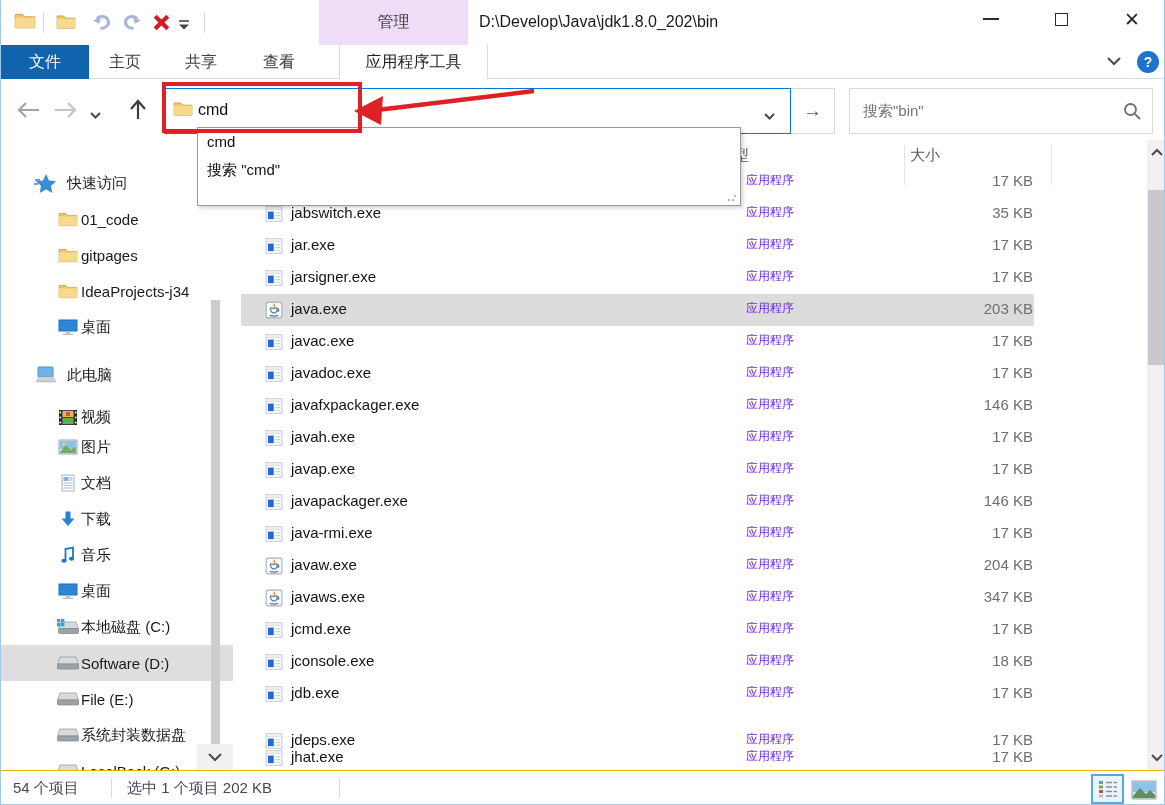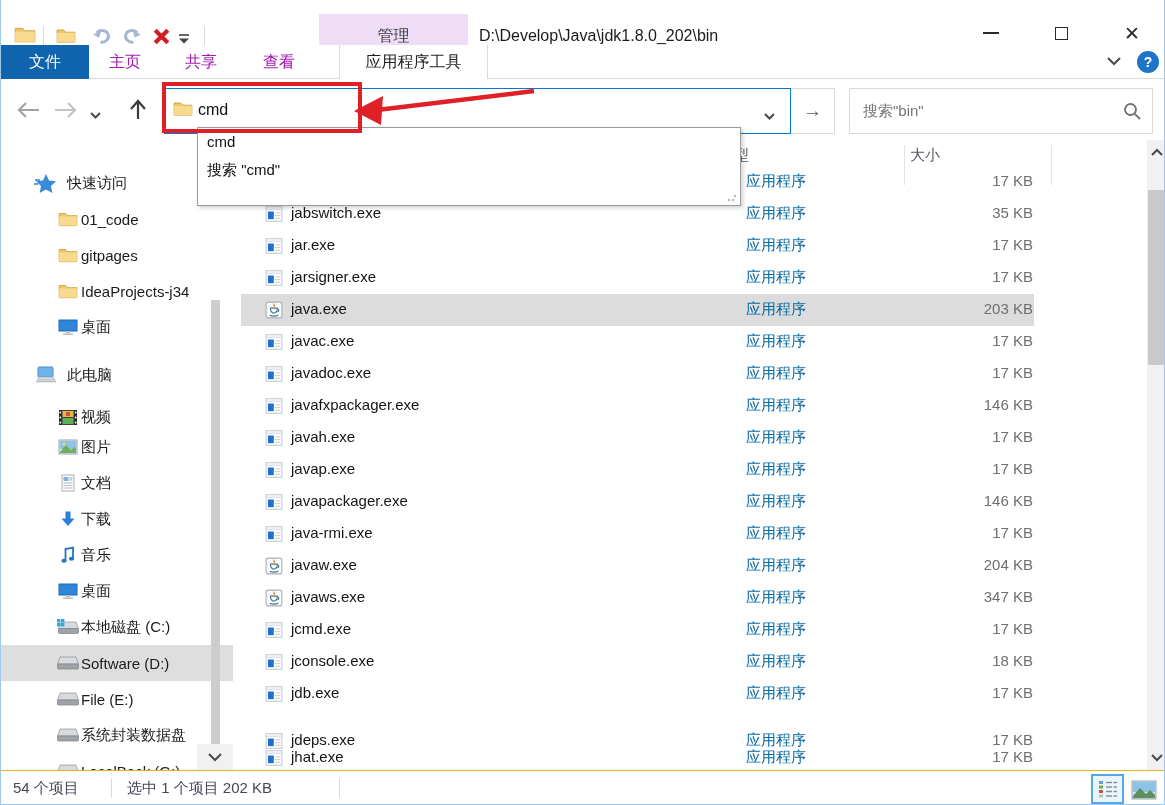--- a/index.html
+++ b/index.html
@@ -3,37 +3,37 @@
 <meta charset="utf-8">
 <style>
   * { margin:0; padding:0; box-sizing:border-box; }
   html,body { background:#888; }
   body { font-family:"Liberation Sans","DejaVu Sans",sans-serif; }
   .screen{ position:relative; width:1165px; height:805px; background:#fff; overflow:hidden;
            border:1px solid #9ec9ec; border-top:none; }
   .abs{ position:absolute; }
 
   
-  .titlebar{ left:0; top:0; width:1165px; height:45px; background:#fff;margin-top:14px; }
+  .titlebar{ left:0; top:0; width:1165px; height:45px; background:#fff; }
   .vsep{ width:1px; background:#d8d8d8; }
   .win-title{ left:478px; top:13px; font-size:16px; color:#1b1b1b; white-space:nowrap; }
   .manage-hdr{ left:318px; top:0; width:149px; height:45px; background:#efddf8;
                display:flex; align-items:center; justify-content:center;
                font-size:16px; color:#3c3c3c; }
   .winbtn{ width:46px; height:34px; top:2px; display:flex; align-items:center; justify-content:center; }
   .minglyph{ width:16px; height:0; border-top:2px solid #2b2b2b; }
   .maxglyph{ width:13px; height:13px; border:1.5px solid #2b2b2b; }
   .closeglyph{ font-size:19px; color:#2b2b2b; line-height:1; }
 
   
   .ribbonrow{ left:0; top:45px; width:1165px; height:34px; background:#fff; border-bottom:1px solid #dcdcdc; }
   .tab-file{ left:0; top:0; width:88px; height:34px; background:#0f64ad; color:#fff;
              display:flex; align-items:center; justify-content:center; font-size:16px; }
   .tab{ top:0; height:34px; display:flex; align-items:center; justify-content:center;
-        font-size:16px; color:#a21caf; width:56px; }
+        font-size:16px; color:#404040; width:56px; }
   .tab-context{ left:318px; top:0; width:149px; height:34px; border-left:1px solid #e6cff3;
                 border-right:1px solid #e6cff3; display:flex; align-items:center; justify-content:center;
                 font-size:16px; color:#1f1f1f; background:#fff;margin-left:20px; }
   .help-circle{ left:1136px; top:51px; width:22px; height:22px; border-radius:50%; background:#1d74c9;
                 color:#fff; font-size:14px; font-weight:bold; display:flex; align-items:center; justify-content:center; }
 
   
   .navrow{ left:0; top:79px; width:1165px; height:61px; background:#fff; }
   .addressbar{ left:163px; top:9px; width:627px; height:46px; background:#fff; border:1px solid #0078d7; }
   .addr-text{ left:33px; top:12px; font-size:16px; color:#111; }
@@ -55,21 +55,21 @@
                  display:flex; align-items:center; justify-content:center; }
 
   
   .filelist{ left:240px; top:140px; width:906px; height:630px; background:#fff; overflow:hidden; }
   .colhead{ position:absolute; top:6px; font-size:15px; color:#54575e; }
   .colsep{ position:absolute; top:5px; width:1px; height:40px; background:#e4e4e4; }
   .frow{ position:absolute; left:0; width:793px; height:32px; }
   .frow.sel{ background:#dcdcdc; }
   .ficon{ position:absolute; left:24px; top:7px; width:18px; height:18px; }
   .fname{ position:absolute; left:50px; top:6px; font-size:15px; color:#141414; white-space:nowrap; }
-  .ftype{ position:absolute; left:505px; top:6px; font-size:15px; color:#0369a1; }
+  .ftype{ position:absolute; left:505px; top:6px; font-size:12px; color:#6d28d9; }
   .fsize{ position:absolute; left:600px; top:6px; width:192px; text-align:right; font-size:15px; color:#6f6f6f; }
 
   
   .vscroll{ left:1146px; top:140px; width:19px; height:630px; background:#f1f1f3; }
   .varrow{ position:absolute; left:0; width:19px; height:25px; display:flex; align-items:center; justify-content:center; }
   .vthumb{ position:absolute; left:1px; top:50px; width:17px; height:175px; background:#c9c9cd; }
 
   
   .dropdown{ left:196px; top:127px; width:544px; height:79px; background:#fff; border:1px solid #9b9b9b;
              box-shadow:2px 2px 4px rgba(0,0,0,.18); z-index:40; }

